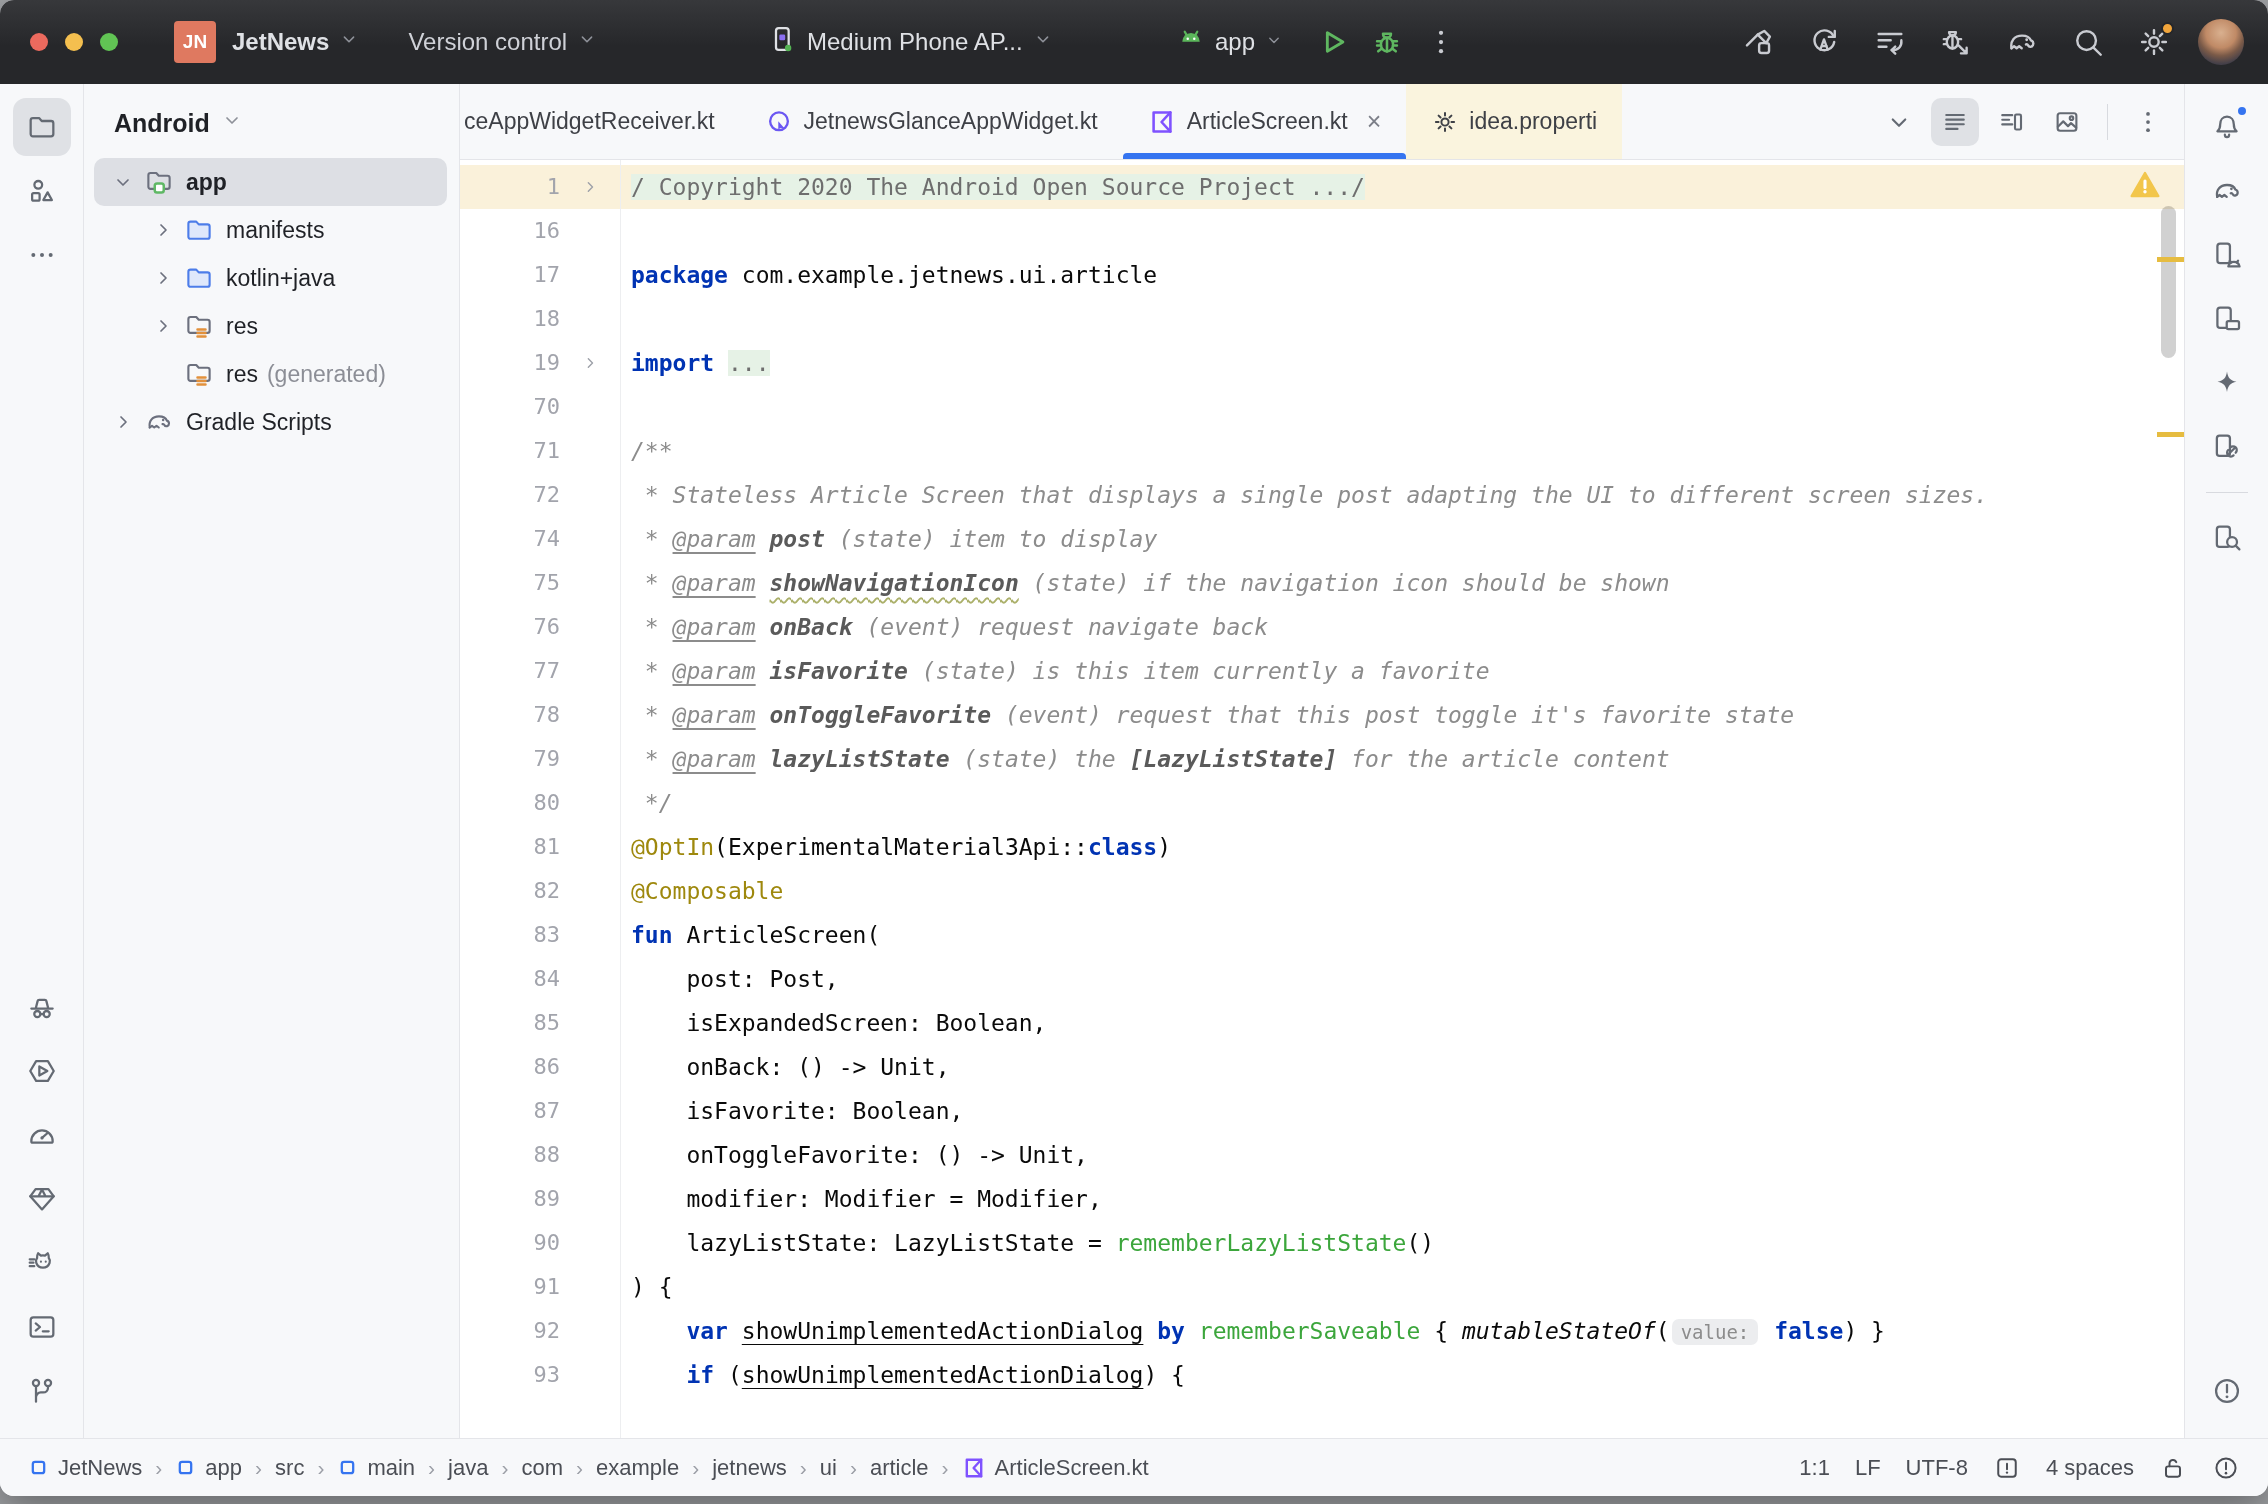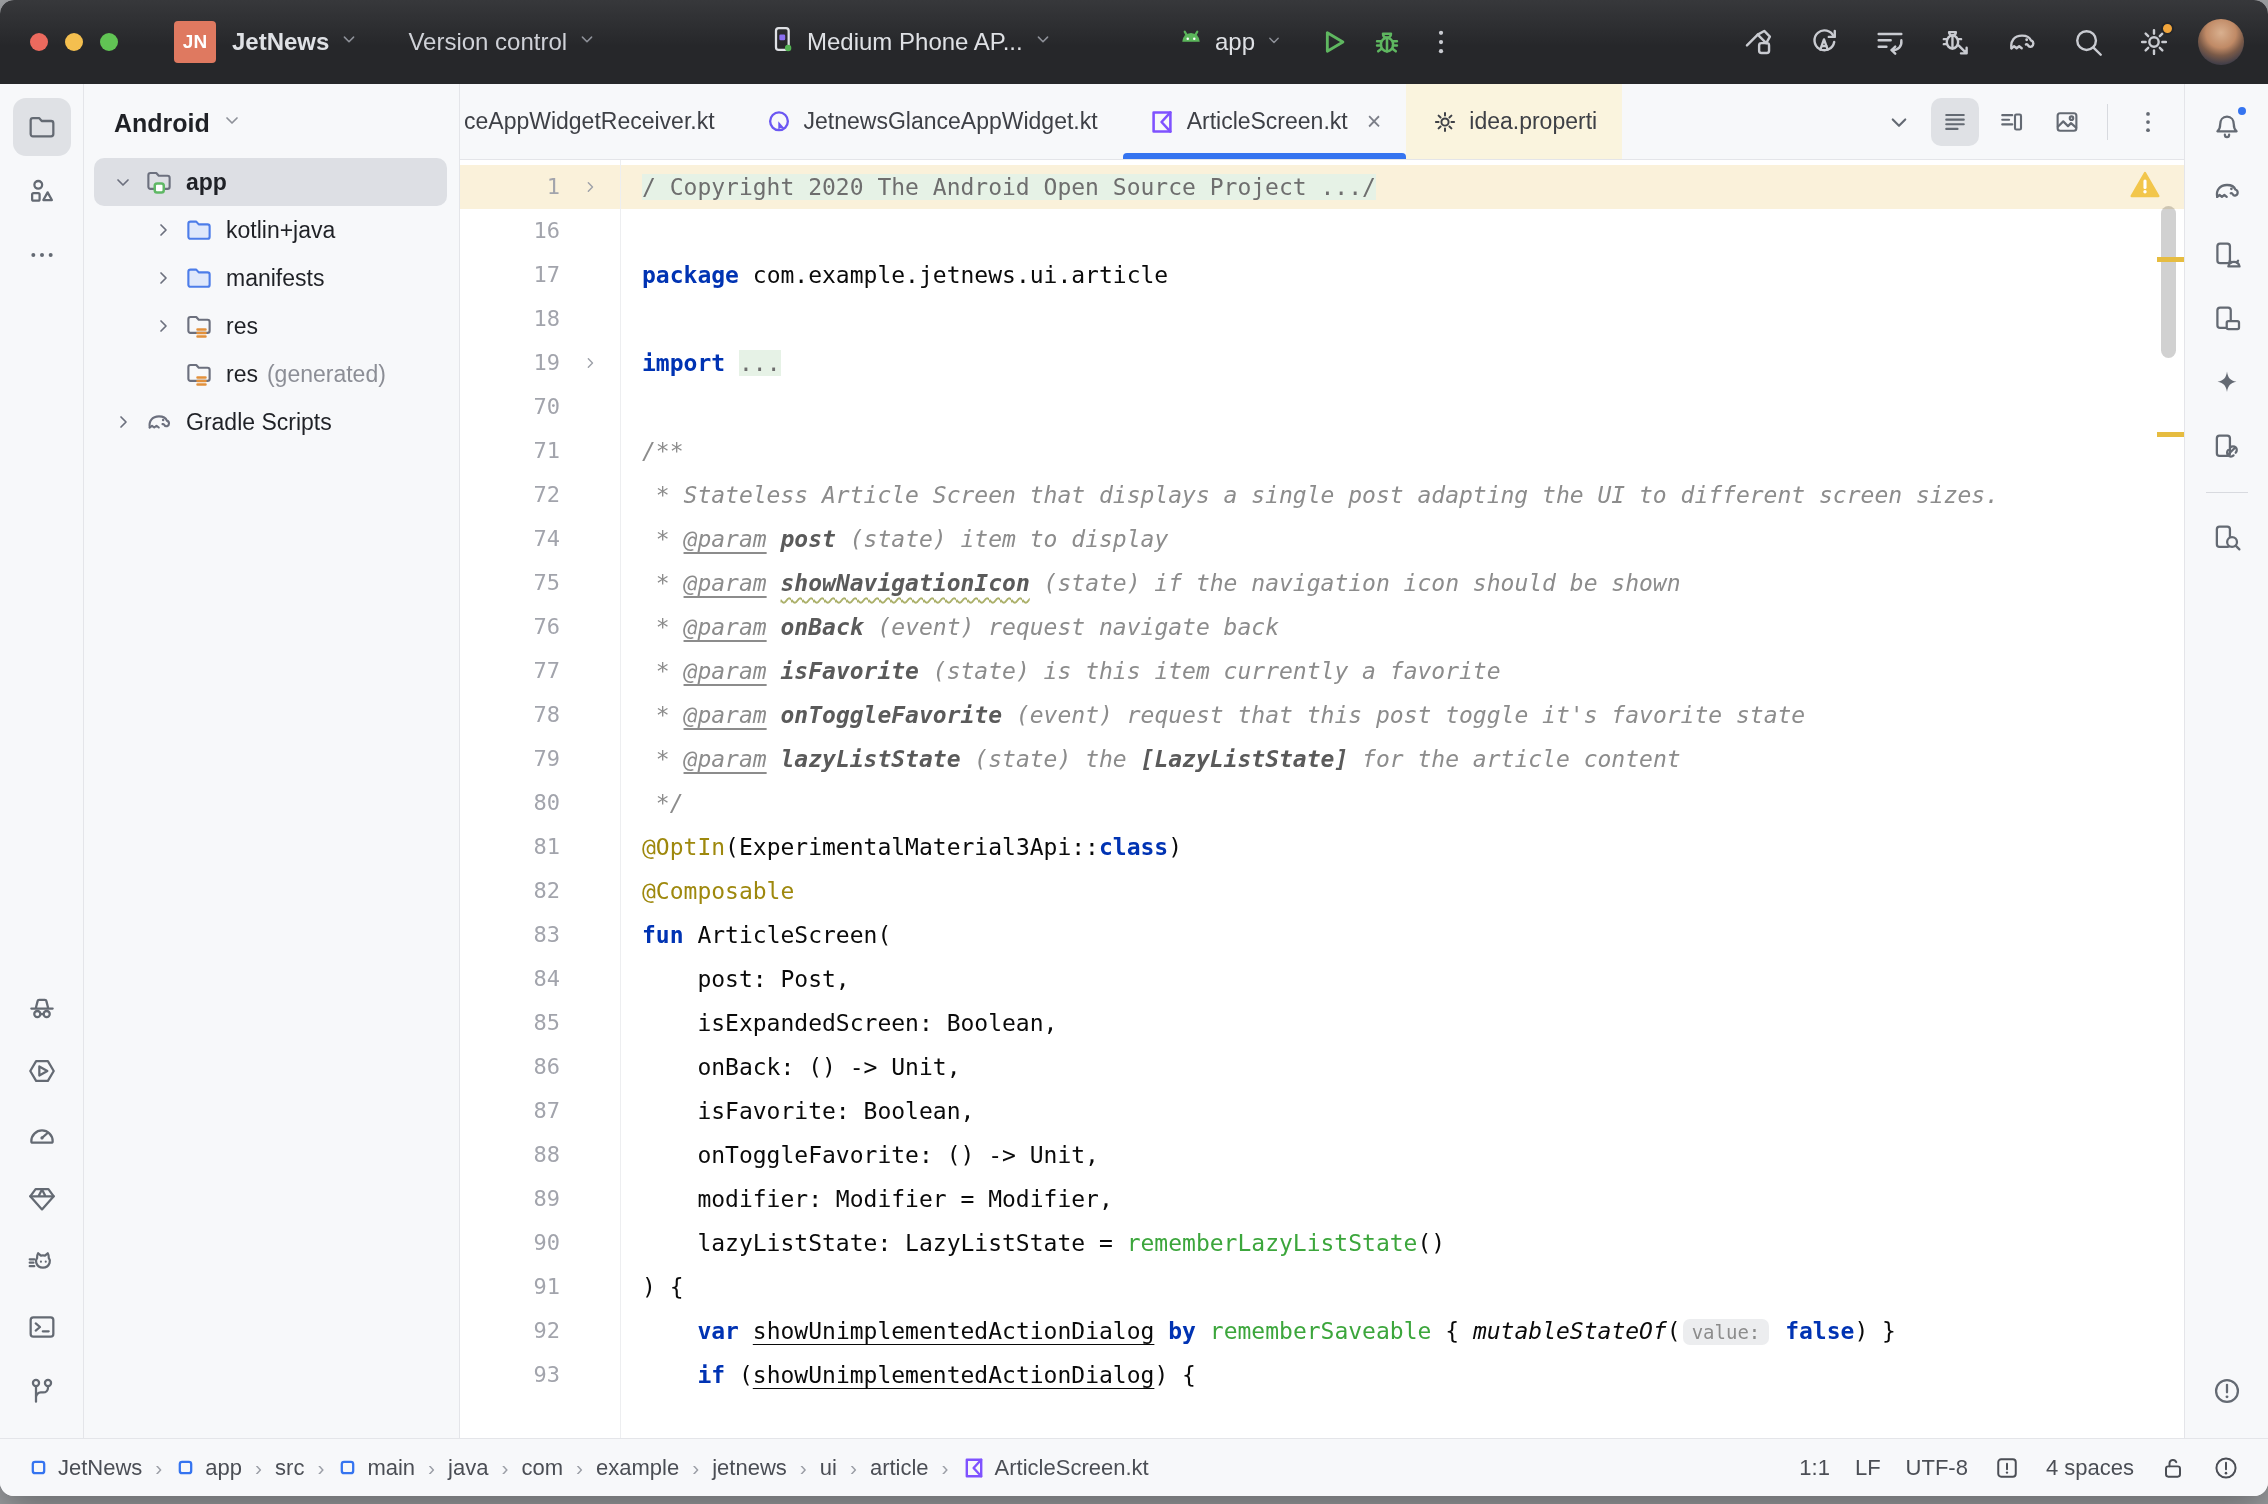--- a/index.html
+++ b/index.html
@@ -84,21 +84,21 @@
   .ctrl-btn.active { background:#DFE1E5; }
   .vsep { width:1px; height:36px; background:#D8DADF; margin:0 8px; }
   
   .editor { flex:1; position:relative; overflow:hidden; background:#fff;
     font-family:"DejaVu Sans Mono", monospace; font-size:23px; padding-top:5px; }
   .gutter-sep { position:absolute; left:160px; top:0; bottom:0; width:1px; background:#EDEEF0; }
   .code-line { display:flex; height:44px; line-height:44px; white-space:pre; }
   .code-line.warn { background:#FAF1DA; }
   .lnum { flex:0 0 100px; text-align:right; color:#A2A4AC; font-size:22px; }
   .foldcol { flex:0 0 60px; display:flex; align-items:center; justify-content:center; color:#9DA0A8; }
-  .codetxt { padding-left:22px; color:#0A0A0A; }
+  .codetxt { padding-left:11px; color:#0A0A0A; }
   .k   { color:#0033B3; font-weight:bold; }
   .ann { color:#9E880D; }
   .fn  { color:#3CA63C; }
   .cmt { color:#8C8C8C; font-style:italic; }
   .tag { color:#8C8C8C; font-style:italic; text-decoration:underline; text-underline-offset:5px; }
   .pn  { color:#5A5A5A; font-weight:bold; font-style:italic; }
   .pnw { color:#5A5A5A; font-weight:bold; font-style:italic;
          text-decoration:underline wavy #ABB06A; text-decoration-thickness:1.5px; text-underline-offset:6px; }
   .u   { text-decoration:underline; text-underline-offset:5px; text-decoration-thickness:1.2px; }
   .it  { font-style:italic; }
@@ -406,38 +406,38 @@
                 </svg>
               </span>
             </span>
             <span class="tree-icon">
               <span style="display: inline-flex;">
                 <svg viewBox="0 0 24 24" width="30" height="30" fill="none" stroke="currentColor" stroke-width="1.7" stroke-linecap="round" stroke-linejoin="round">
                   <path d="M3.5 7c0-1 .7-1.7 1.7-1.7h4.6l2 2.2h7c1 0 1.7.7 1.7 1.7v8.1c0 1-.7 1.7-1.7 1.7H5.2c-1 0-1.7-.7-1.7-1.7V7z" fill="#DFE8FB" stroke="#4D7DE9"></path>
                 </svg>
               </span>
             </span>
-            <span class="tree-label">kotlin+java</span>
+            <span class="tree-label">manifests</span>
           </div>
           <div class="tree-row" style="padding-left: 50px;">
             <span class="tree-chev">
               <span style="display: inline-flex;">
                 <svg viewBox="0 0 24 24" width="24" height="24" fill="none" stroke="currentColor" stroke-width="1.7" stroke-linecap="round" stroke-linejoin="round">
                   <path d="M10 7l5 5-5 5"></path>
                 </svg>
               </span>
             </span>
             <span class="tree-icon">
               <span style="display: inline-flex;">
                 <svg viewBox="0 0 24 24" width="30" height="30" fill="none" stroke="currentColor" stroke-width="1.7" stroke-linecap="round" stroke-linejoin="round">
                   <path d="M3.5 7c0-1 .7-1.7 1.7-1.7h4.6l2 2.2h7c1 0 1.7.7 1.7 1.7v8.1c0 1-.7 1.7-1.7 1.7H5.2c-1 0-1.7-.7-1.7-1.7V7z" fill="#DFE8FB" stroke="#4D7DE9"></path>
                 </svg>
               </span>
             </span>
-            <span class="tree-label">manifests</span>
+            <span class="tree-label">kotlin+java</span>
           </div>
           <div class="tree-row" style="padding-left: 50px;">
             <span class="tree-chev">
               <span style="display: inline-flex;">
                 <svg viewBox="0 0 24 24" width="24" height="24" fill="none" stroke="currentColor" stroke-width="1.7" stroke-linecap="round" stroke-linejoin="round">
                   <path d="M10 7l5 5-5 5"></path>
                 </svg>
               </span>
             </span>
             <span class="tree-icon">

